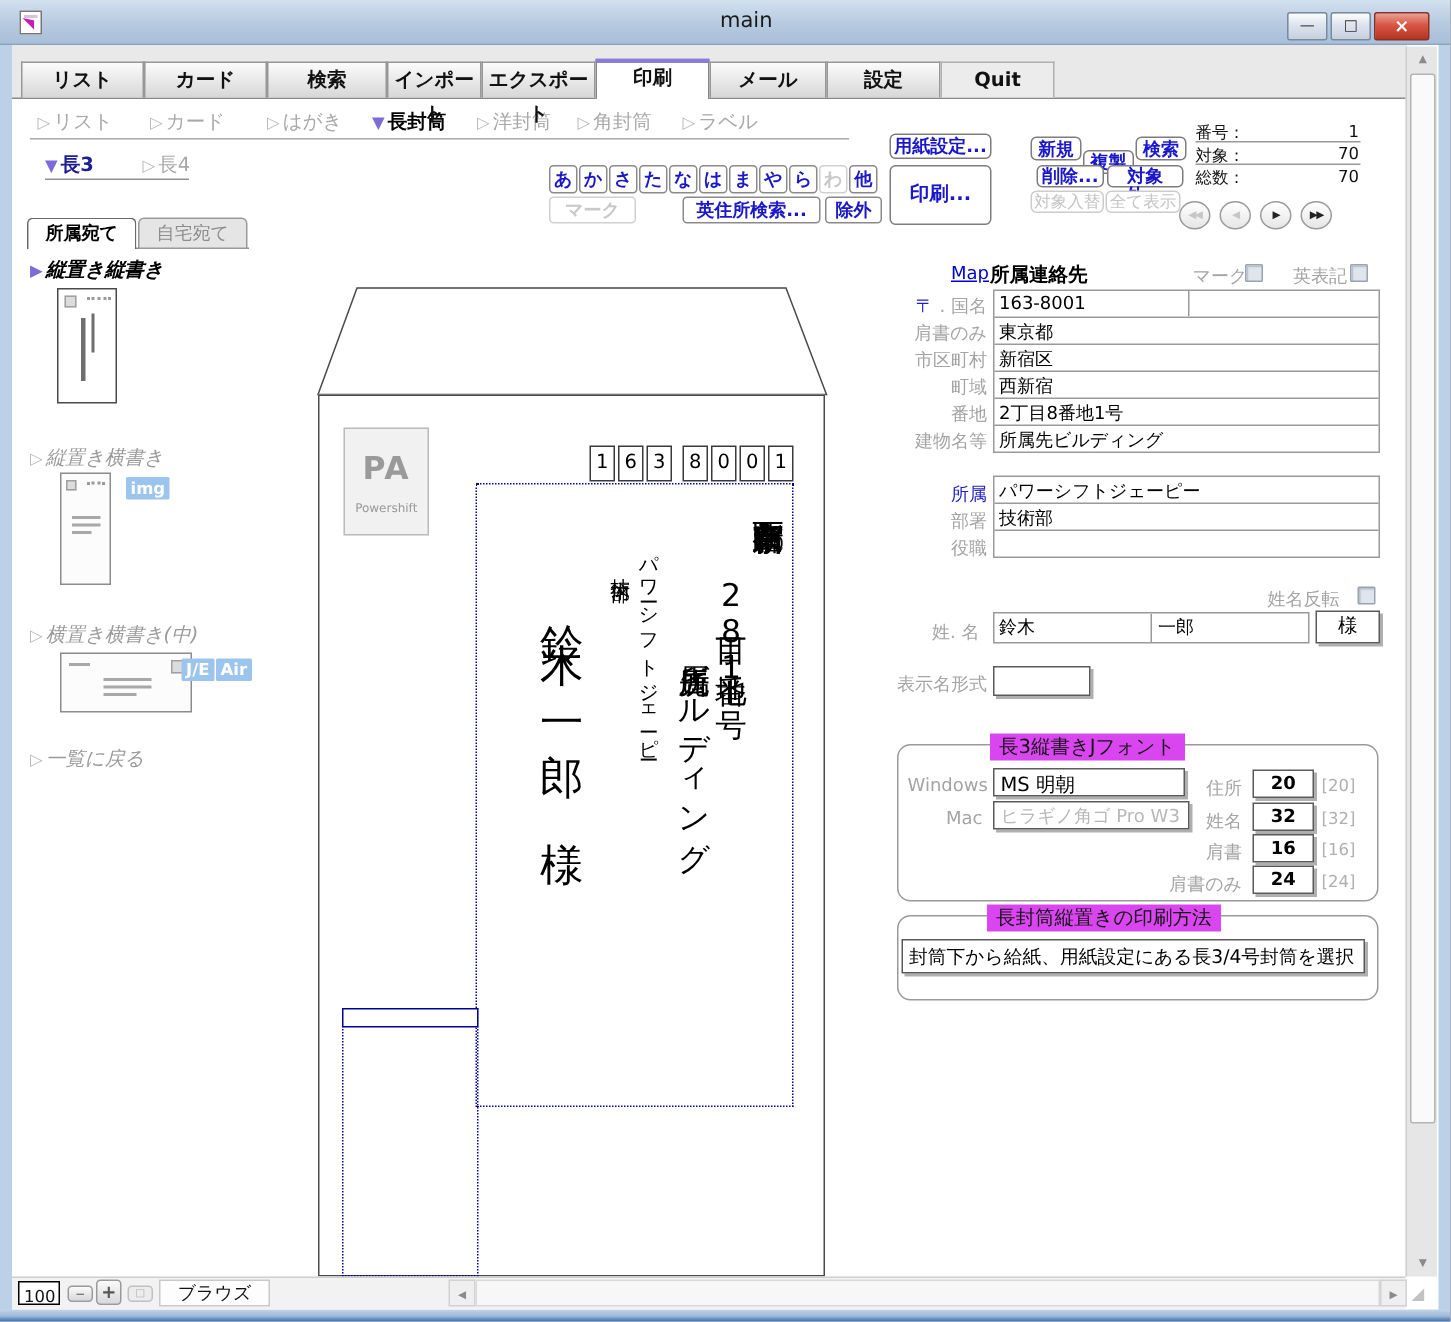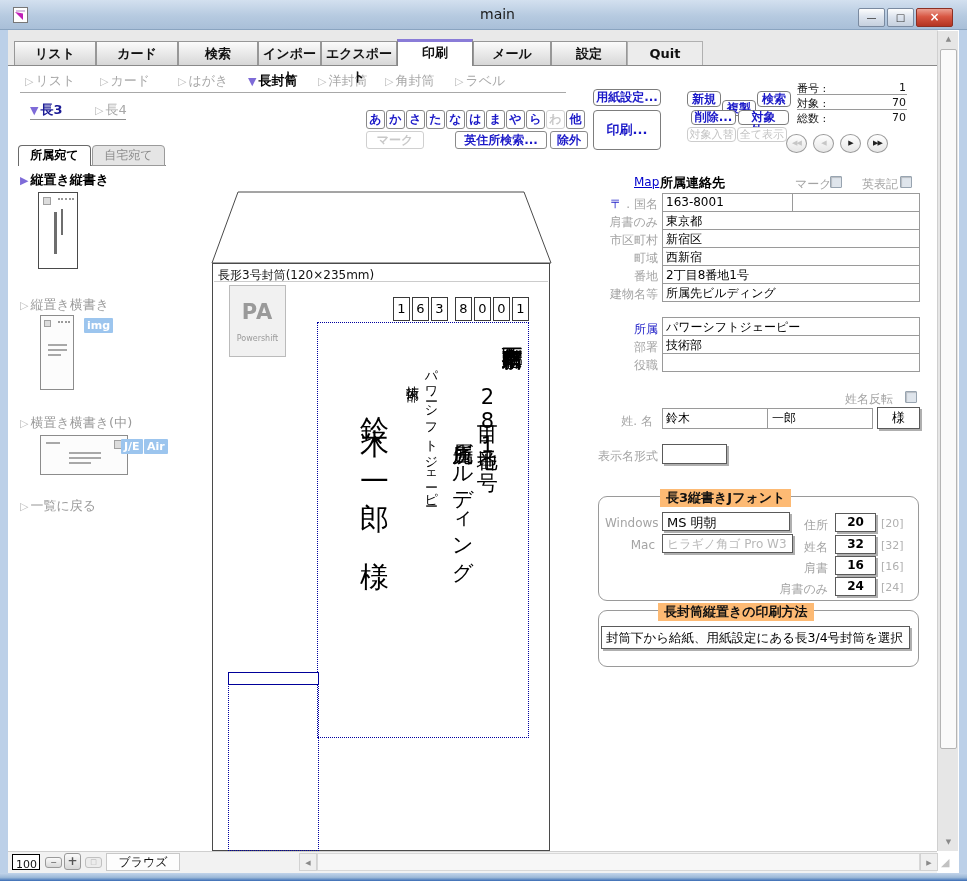--- a/index.html
+++ b/index.html
@@ -91,21 +91,21 @@
 
   
   .addr-tab { position:absolute; top:145px; height:21px; border-radius:4px 4px 0 0;
     text-align:center; font-size:12px; line-height:19px; }
   #addr-tab-work { left:18px; width:73px; background:#fff; border:1px solid #6a6a6a; border-bottom:none;
     font-weight:bold; color:#000; z-index:2; }
   #addr-tab-home { left:92px; width:73px; background:#e5e5e5; border:1px solid #9a9a9a; color:#8c8c8c; }
   #addr-tab-line { left:18px; top:165px; width:148px; height:1px; background:#8a8a8a; }
 
   
-  .layout-label { position:absolute; font-size:13px; color:#9a9a9a; white-space:nowrap; }
+  .layout-label { position:absolute; font-size:13px; color:#9a9a9a; white-space:nowrap;font-style:italic; }
   .layout-label .tri { color:#b8b8b8; font-size:11px; margin-right:2px; }
   .layout-label.active { color:#000; font-weight:bold; }
   .layout-label.active .tri { color:#7e6bd8; }
   .thumb { position:absolute; background:#fff; border:1px solid #8c8c8c; }
   .thumb .stamp { position:absolute; left:4px; top:4px; width:8px; height:8px; border:1px solid #a0a0a0; background:#dcdcdc; }
   .thumb .dots { position:absolute; right:3px; top:5px; width:16px; border-top:2px dotted #9a9a9a; }
   .thumb .ln { position:absolute; background:#a8a8a8; }
   #thumb1 { left:38px; top:192px; width:40px; height:77px; border-color:#4a4a4a; }
   #thumb1 .b1 { left:15px; top:19px; width:3px; height:42px; background:#6e6e6e; }
   #thumb1 .b2 { left:22px; top:16px; width:2px; height:26px; background:#6e6e6e; }
@@ -152,21 +152,21 @@
   .frow:last-child { border-bottom:none; }
   .frow .split { position:absolute; left:129px; top:0; width:1px; height:100%; background:#9a9a9a; }
   .rt { text-align:right; }
 
   .raised { position:absolute; border:1px solid #5a5a5a; background:#fff;
     box-shadow:2px 2px 0 rgba(110,110,110,0.55); font-size:12px; color:#000;
     padding:1px 4px; white-space:nowrap; overflow:hidden; }
 
   
   .gbox { position:absolute; border:1px solid #9a9a9a; border-radius:9px; }
-  .glegend { position:absolute; background:#fdba74; padding:0 6px; font-size:13px; font-weight:bold; color:#111; white-space:nowrap; }
+  .glegend { position:absolute; background:#d946ef; padding:0 6px; font-size:13px; font-weight:normal; color:#111; white-space:nowrap; }
   .sz-box { text-align:center; font-weight:bold; padding:1px 2px; }
   .sz-def { position:absolute; font-size:11px; color:#b0b0b0; }
 
   
   #vscroll { left:937px; top:31px; width:21px; height:820px; background:#e6e6e6; border-left:1px solid #cfcfcf; }
   .sarrow { position:absolute; width:21px; height:17px; text-align:center; font-size:7px; line-height:17px; color:#8a8a8a; }
   #vthumb { position:absolute; left:2px; top:18px; width:17px; height:700px; background:#fafafa;
     border:1px solid #b4b4b4; border-radius:2px; }
   #statusbar { left:8px; top:851px; width:929px; height:22px; background:#f2f2f2; border-top:1px solid #cfcfcf; }
   #zoom-box { left:12px; top:854px; width:28px; height:16px; background:#fff; border:1px solid #000000;
@@ -295,21 +295,20 @@
     <div class="ln" style="left:28px;top:26px;width:22px;height:2px"></div>
   </div>
   <div class="badge" style="left:121px;top:439px">J/E</div>
   <div class="badge" style="left:144px;top:439px">Air</div>
   <div class="layout-label" style="left:20px;top:497px"><span class="tri">▷</span><span>一覧に戻る</span></div>
 
   <svg id="env-flap" class="abs" width="341" height="73">
     <polygon points="1,72 27,1 313,1 340,72" fill="#ffffff" stroke="#4a4a4a" stroke-width="1"></polygon>
   </svg>
   <div id="env-body" class="abs"></div>
-  <div id="env-size-label" class="abs">長形3号封筒(120×235mm)</div>
   <div id="env-logo" class="abs">
     <div class="l1">PA</div>
     <div class="l2">Powershift</div>
   </div>
   <div id="postal-row" class="abs">
     <div class="pbox">1</div>
     <div class="pbox">6</div>
     <div class="pbox">3</div>
     <div class="pbox gap">8</div>
     <div class="pbox">0</div>

